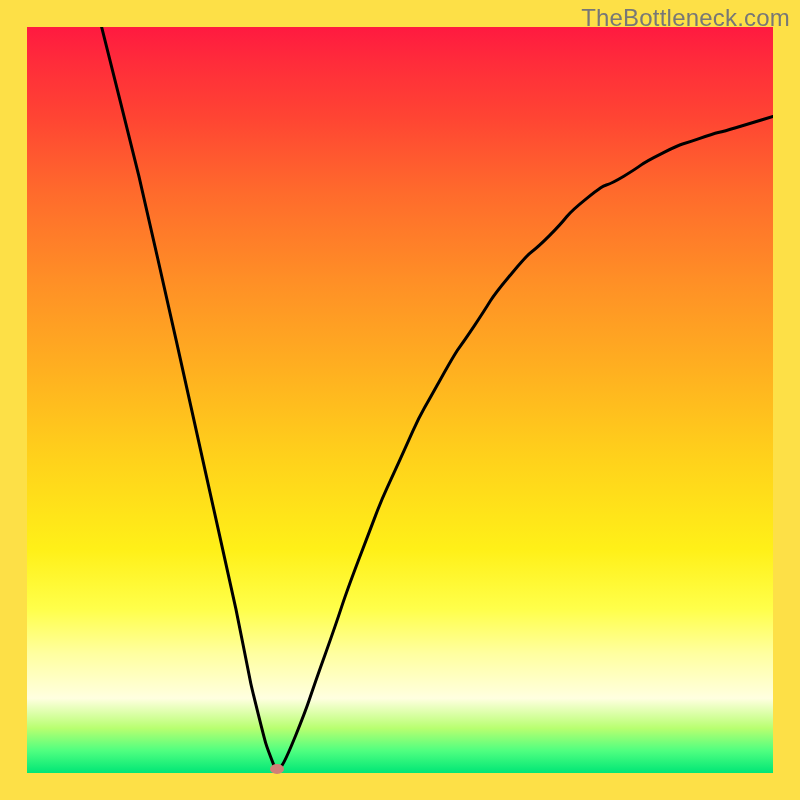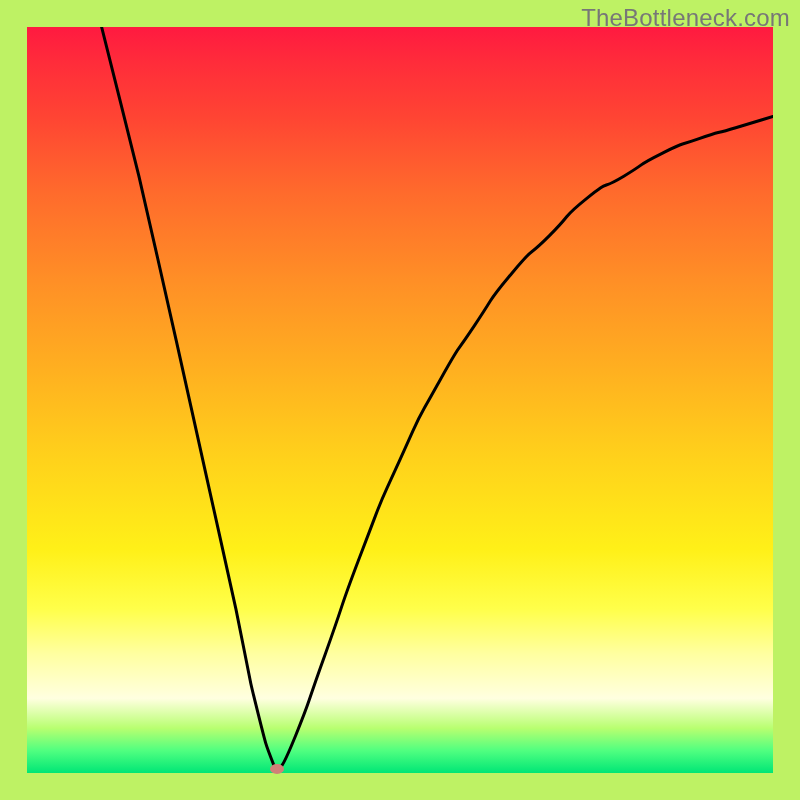--- a/index.html
+++ b/index.html
@@ -10,21 +10,21 @@
     background: #000;
     font-family: Arial, Helvetica, sans-serif;
     overflow: hidden;
   }
   .frame {
     position: absolute;
     top: 0;
     left: 0;
     width: 800px;
     height: 800px;
-    background: #bef264;
+    background: #fde047;
   }
   .plot-area {
     position: absolute;
     top: 27px;
     left: 27px;
     width: 746px;
     height: 746px;
     background: linear-gradient(to bottom,
       #ff1a40 0%,
       #ff2d3a 5%,

